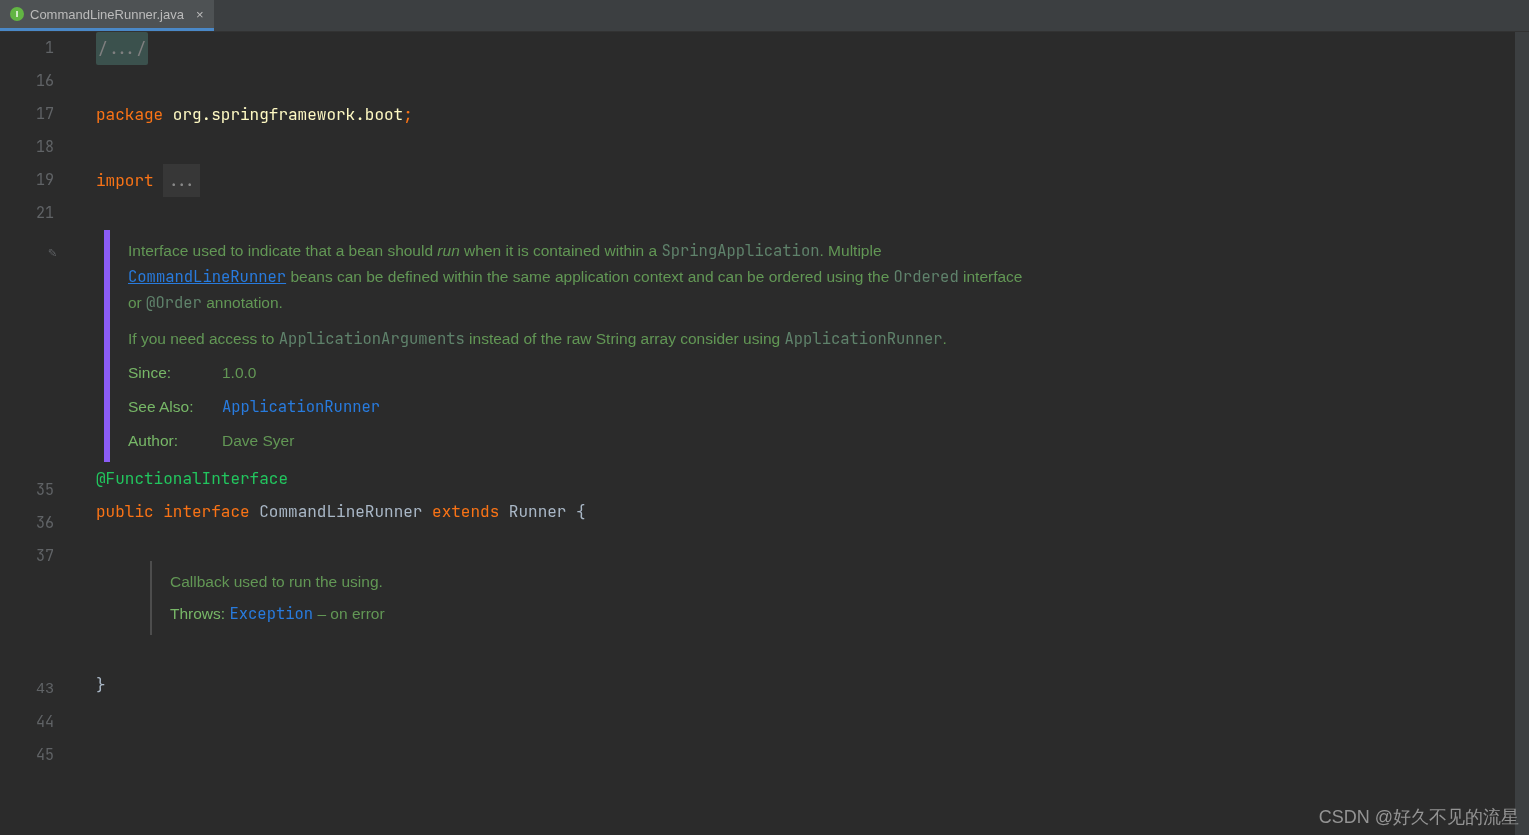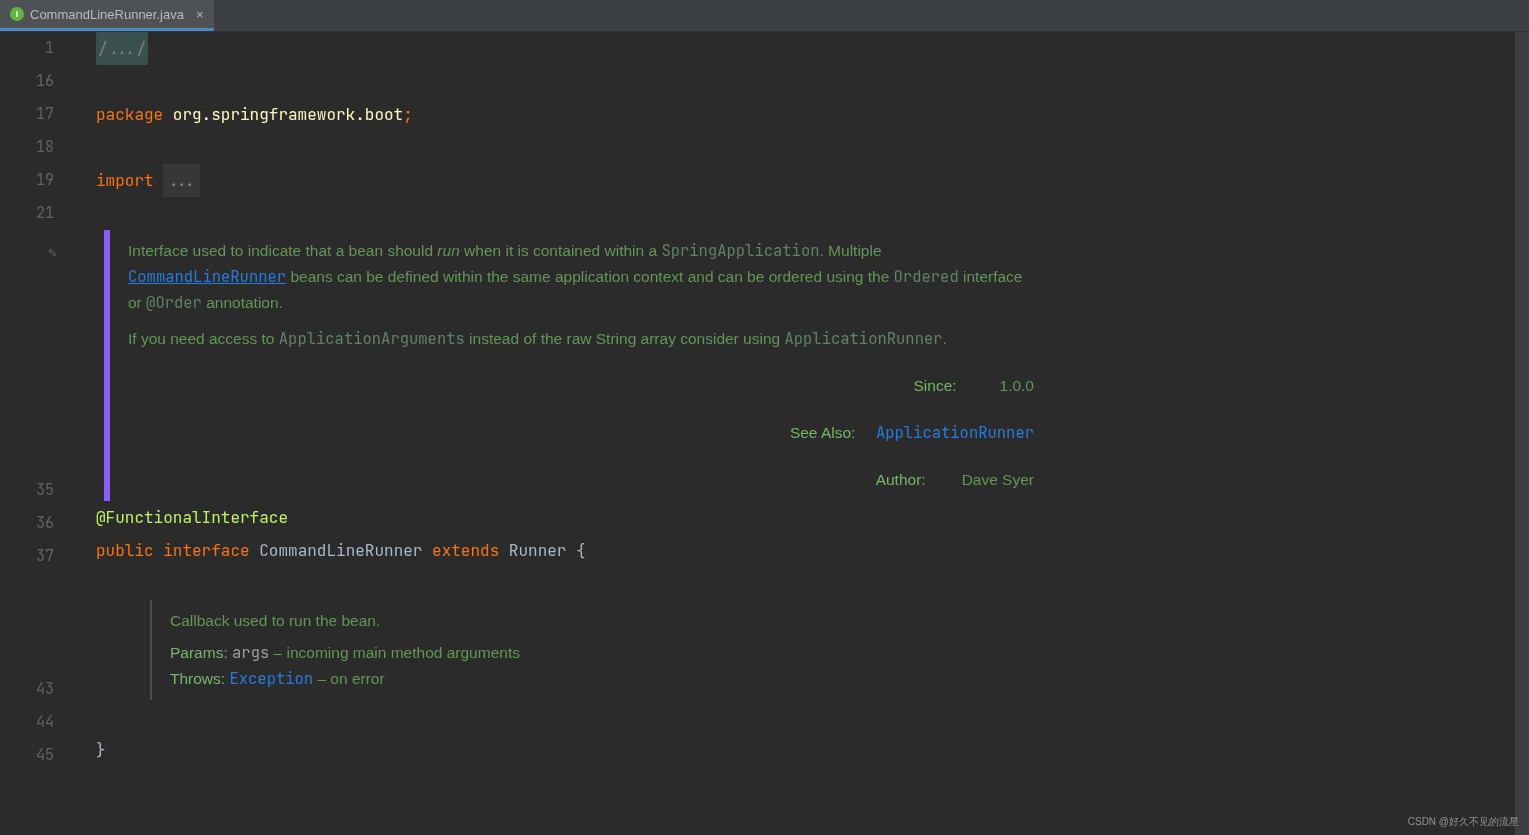--- a/index.html
+++ b/index.html
@@ -71,38 +71,38 @@
     font-family: "JetBrains Mono", "Consolas", monospace;
     font-size: 16px;
     line-height: 33px;
     position: relative;
   }
   .code-line { height: 33px; white-space: pre; }
   .fold-box { display:inline-block; background:#3b514d; color:#808080; padding:0 2px; border-radius:2px; }
   .dots-box { display:inline-block; background:#373737; color:#888; padding:0 4px; }
   .kw { color:#f97316; }
   .pkg { color:#fef9c3; }
-  .ann { color:#bef264; }
+  .ann { color:#22c55e; }
   .typ { color:#a9b7c6; }
   .doc-block {
     border-left: 6px solid #8b5cf6;
     margin-left: 8px;
     padding: 8px 0 8px 18px;
     color:#629755;
     font-family: "Segoe UI", sans-serif;
     font-size: 15.5px;
     line-height: 26px;
   }
   .doc-block .em { font-style: italic; }
   .doc-block .mono { font-family:"JetBrains Mono", monospace; color:#5f826b; }
   .doc-block .link-mono { font-family:"JetBrains Mono", monospace; color:#287bde; text-decoration: underline; }
   .doc-block .link-mono.nou { text-decoration: none; }
   .doc-label { color:#77b767; padding-right:14px; }
   .doc-val { color:#629755; }
-  .doc-row { display:flex; gap:0; margin-top:21px;justify-content:flex-end; }
+  .doc-row { display:flex; gap:8px; margin-top:8px; }
   .doc-row .doc-label { min-width:86px; }
   .inner-doc {
     border-left: 2px solid #4d4d4d;
     margin-left: 54px;
     padding: 8px 0 8px 18px;
     color:#629755;
     font-family: "Segoe UI", sans-serif;
     font-size: 15.5px;
     line-height: 26px;
   }
@@ -114,21 +114,21 @@
     right:0; top:32px;
     width:14px;
     height:calc(100% - 32px);
     background:#3c3f41;
   }
   .watermark {
     position:absolute;
     right:10px; bottom:6px;
     color:#b7b7b7;
     font-family:"Microsoft YaHei", sans-serif;
-    font-size:10px;
+    font-size:18px;
     opacity:0.75;
   }
 </style>
 </head>
 <body>
 
 <div class="tab-bar">
   <div class="tab">
     <span class="icon-circle">I</span>
     <span>CommandLineRunner.java</span>
@@ -145,21 +145,21 @@
     <div class="gutter-line" style="position:relative;text-align:right;">19</div>
     <div class="gutter-line">21</div>
     <div class="gutter-line" style="position:relative;">
       <span class="edit-icon">✎</span>
     </div>
     <div style="height:211px;"></div>
     <div class="gutter-line">35</div>
     <div class="gutter-line" style="position:relative;">36</div>
     <div class="gutter-line">37</div>
     <div style="height:100px;"></div>
-    <div class="gutter-line" style="position:relative;">43</div>
+    <div class="gutter-line" style="position:relative;font-family:Liberation Mono, monospace;">43</div>
     <div class="gutter-line">44</div>
     <div class="gutter-line">45</div>
   </div>
 
   <div class="code-area">
     <div class="code-line"><span class="fold-box">/.../</span></div>
     <div class="code-line"></div>
     <div class="code-line"><span class="kw">package</span> <span class="pkg">org.springframework.boot</span><span class="kw">;</span></div>
     <div class="code-line"></div>
     <div class="code-line"><span class="kw">import</span> <span class="dots-box">...</span></div>
@@ -185,23 +185,22 @@
           <span class="doc-label">Author:</span>
           <span class="doc-val">Dave Syer</span>
         </div>
     </div>
 
     <div class="code-line"><span class="ann">@FunctionalInterface</span></div>
     <div class="code-line"><span class="kw">public</span> <span class="kw">interface</span> <span class="typ">CommandLineRunner</span> <span class="kw">extends</span> <span class="typ">Runner</span> <span>{</span></div>
     <div class="code-line"></div>
 
     <div class="inner-doc">
-      <div>Callback used to run the bean.</div>
+      <div>Callback used to run the using.</div>
       <div style="height:6px;"></div>
-      <div><span class="label">Params:</span> <span class="param">args</span><span> – incoming main method arguments</span></div>
       <div><span class="label">Throws:</span> <span class="ref">Exception</span><span> – on error</span></div>
     </div>
 
     <div class="code-line"></div>
     <div class="code-line"><span>}</span></div>
   </div>
 </div>
 
 <div class="scrollstrip"></div>
 <div class="watermark">CSDN @好久不见的流星</div>

